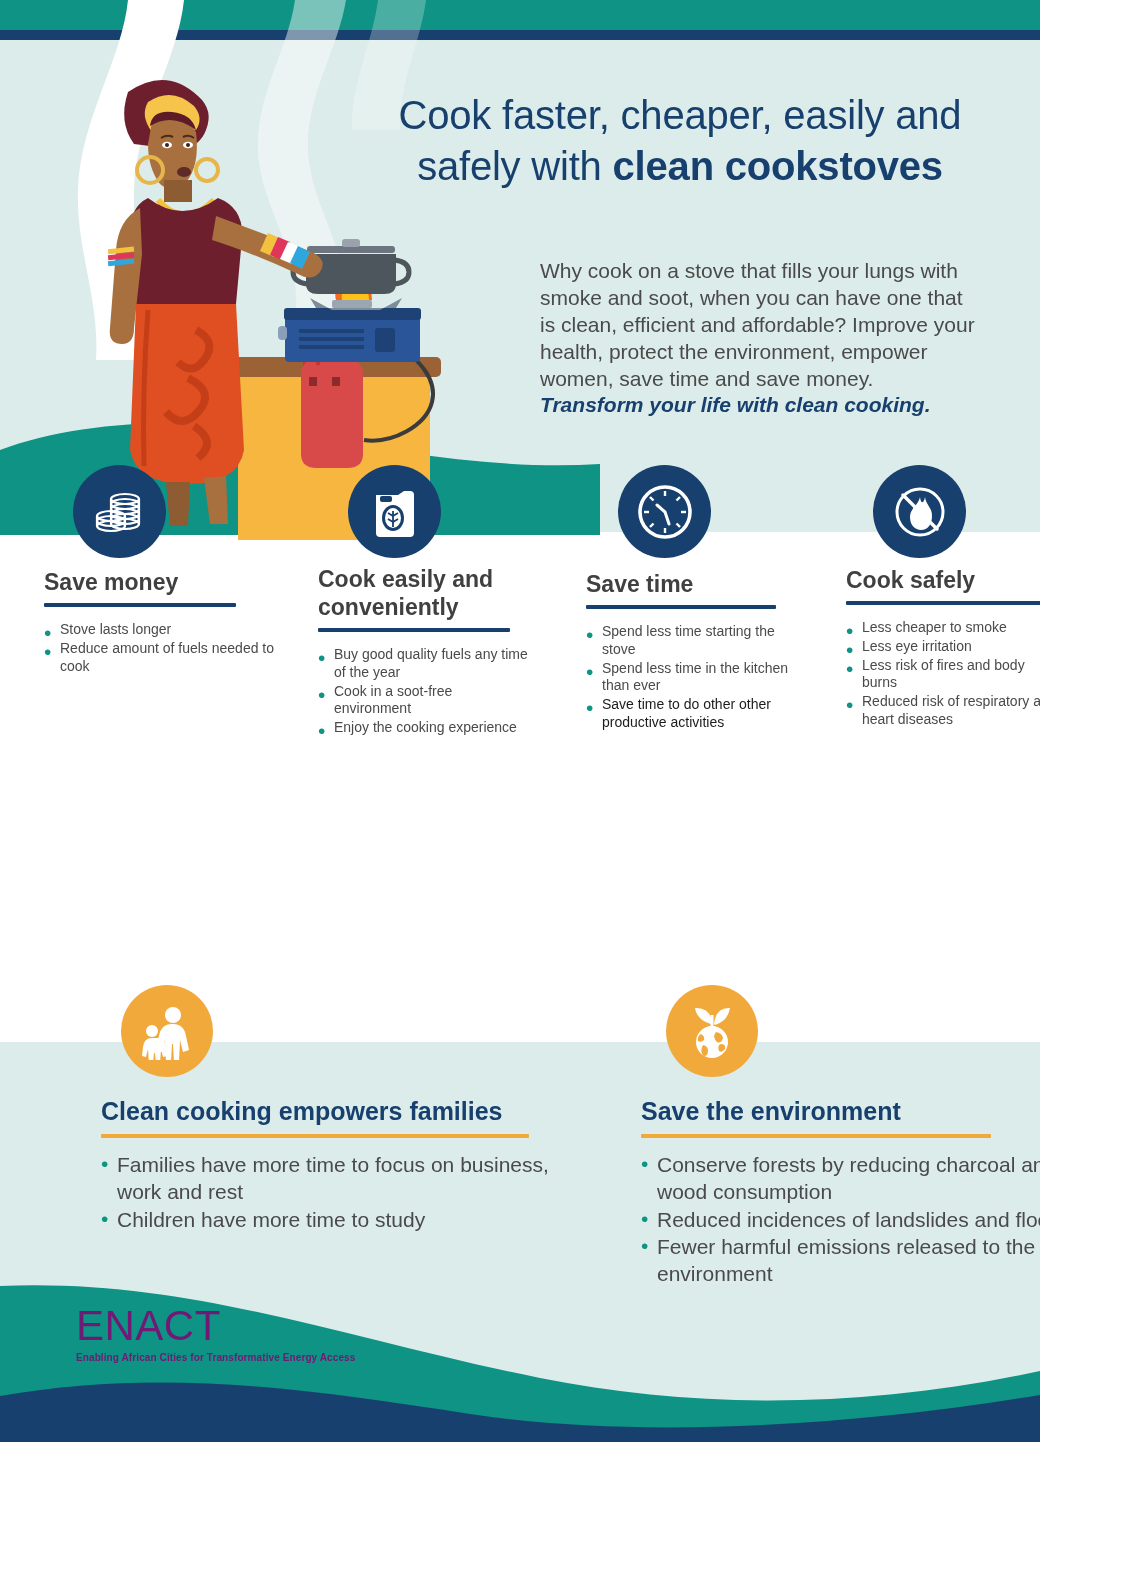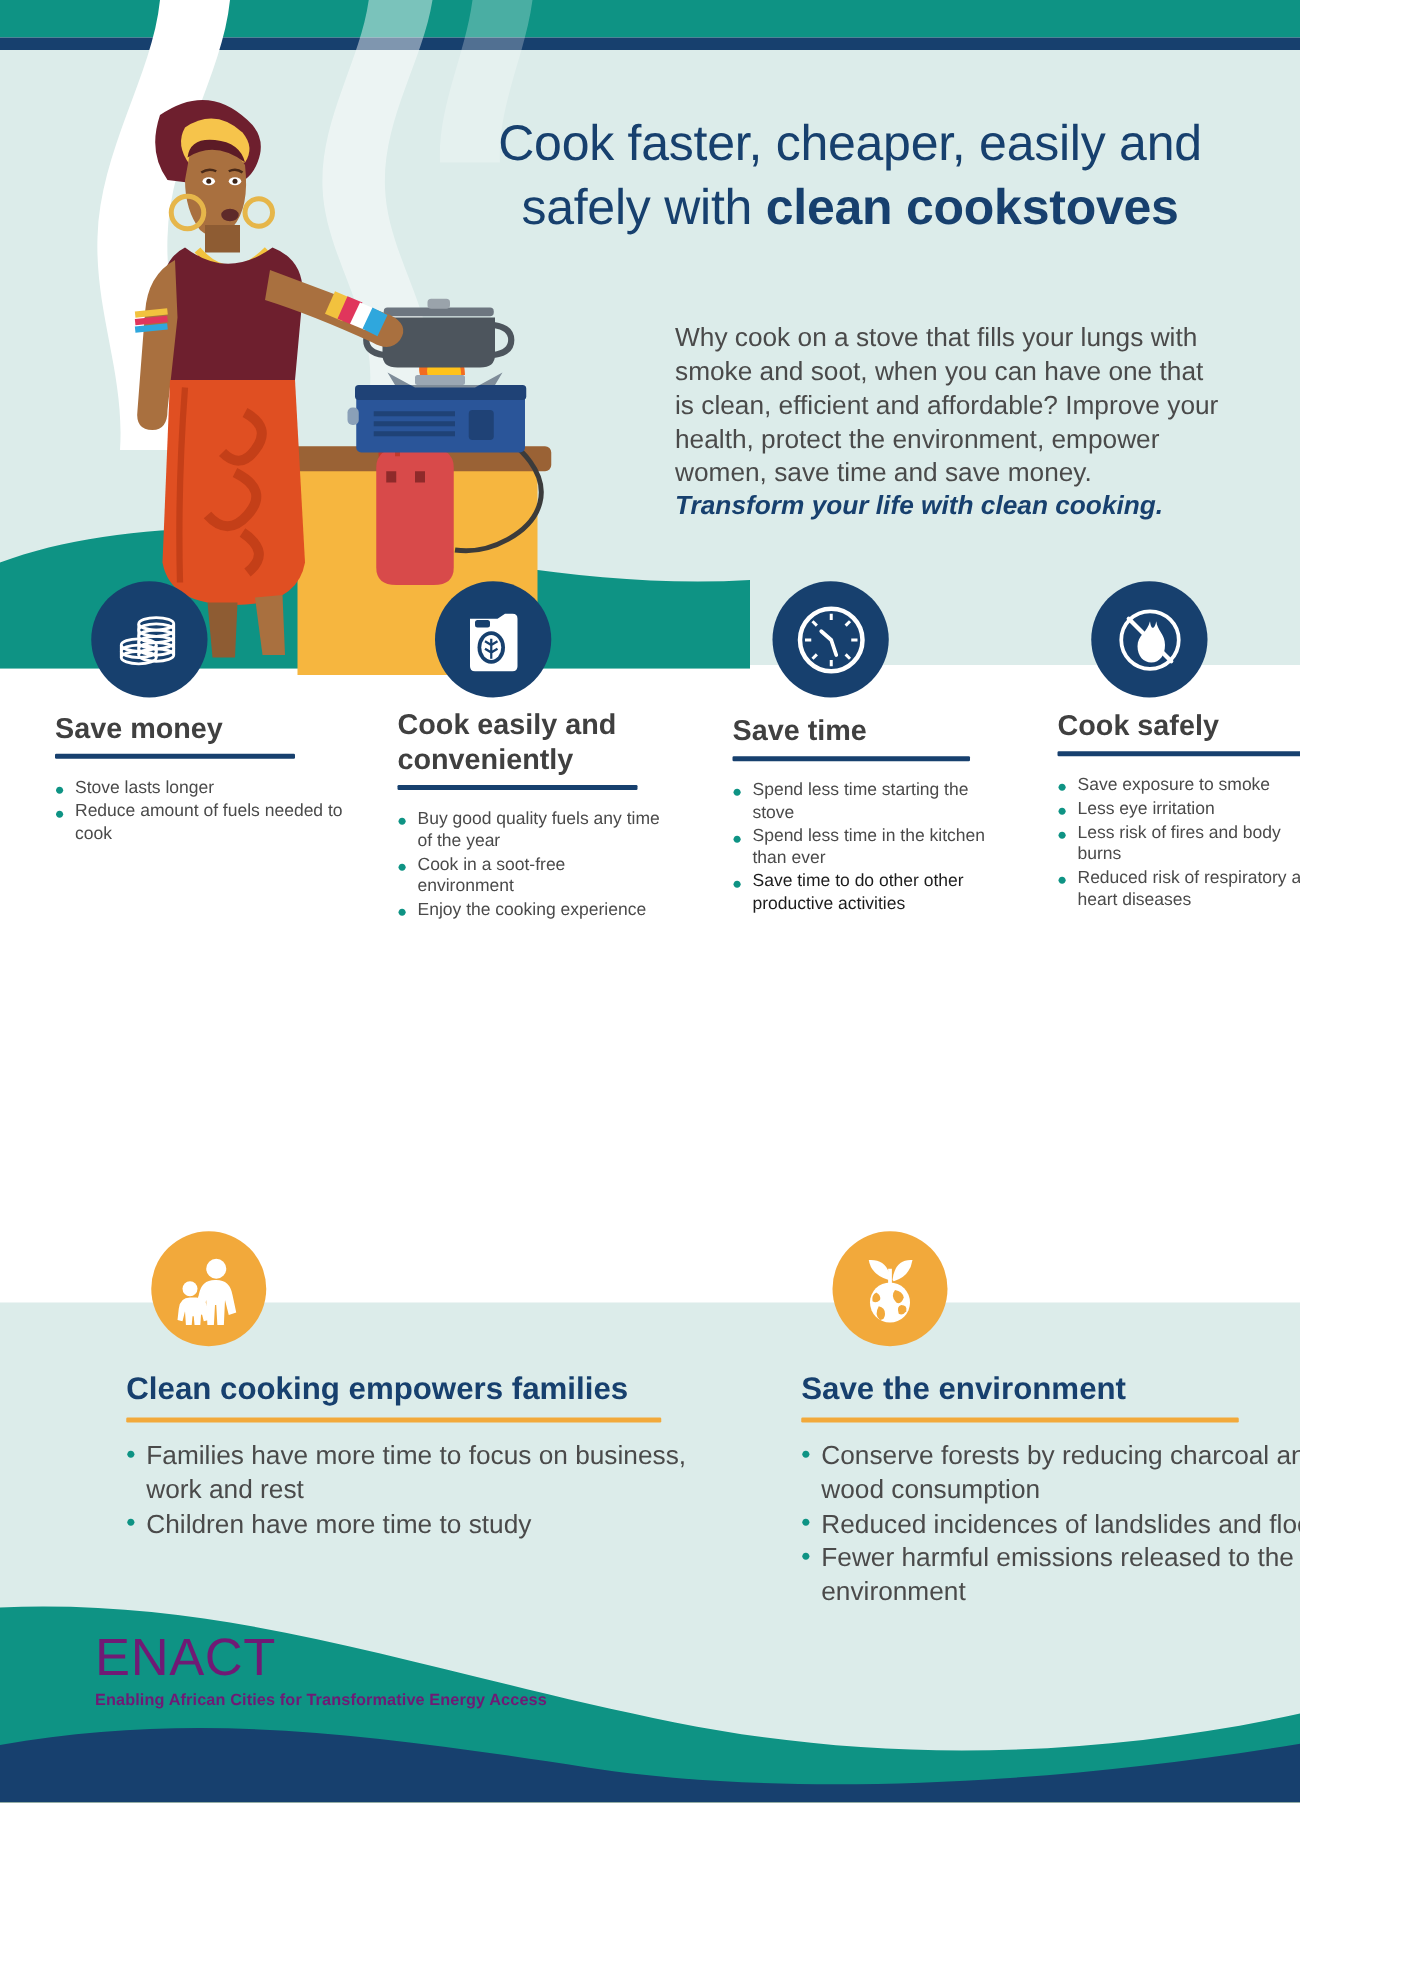--- a/index.html
+++ b/index.html
@@ -91,21 +91,21 @@
   .lsecA .l-rule{width:428px;}
   .lsecB{left:641px;top:1097px;width:450px;}
   .lsecB .l-rule{width:350px;}
 
   
   .waves{position:absolute;left:0;top:1272px;width:1123px;height:170px;}
 
   
   .enact{position:absolute;left:76px;top:1305px;color:#701a75;}
   .enact .e-name{font-size:42px;font-weight:400;line-height:1;letter-spacing:0.5px;}
-  .enact .e-tag{font-size:13px;font-weight:700;margin-top:5px;letter-spacing:0.1px;}
+  .enact .e-tag{font-size:10px;font-weight:700;margin-top:5px;letter-spacing:0.1px;}
 
   
   .footer{position:absolute;left:0;top:1438px;width:1123px;height:149px;}
 </style>
 </head>
 <body>
 
 <div class="page">
 
   <div class="band-top-teal"></div>
@@ -314,21 +314,21 @@
       <li>Spend less time starting the stove</li>
       <li>Spend less time in the kitchen than ever</li>
       <li class="strong">Save time to do other other productive activities</li>
     </ul>
   </div>
 
   <div class="col colD">
     <div class="col-title">Cook safely</div>
     <div class="col-rule"></div>
     <ul>
-      <li>Save exposure to smoke</li>
+      <li>Less cheaper to smoke</li>
       <li>Less eye irritation</li>
       <li>Less risk of fires and body burns</li>
       <li>Reduced risk of respiratory and heart diseases</li>
     </ul>
   </div>
 
   <div class="ocirc o1">
     <svg width="58" height="58" viewBox="0 0 58 58">
       <g fill="#ffffff">
         <circle cx="35" cy="13" r="8"></circle>

